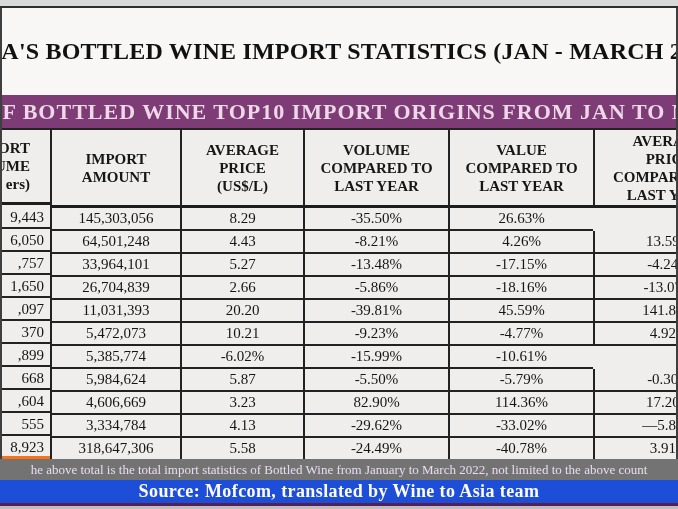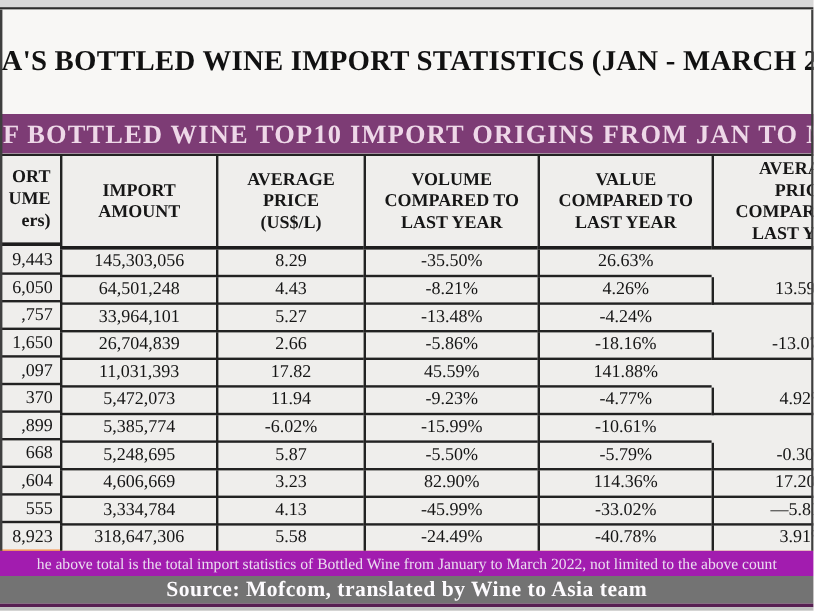--- a/index.html
+++ b/index.html
@@ -34,28 +34,28 @@
     display:grid;
     grid-template-columns:50px 130px 123px 145px 145px 150px;
   }
   .thead{border-top:2px solid #222;}
   .hcell{
     height:75px;border-left:2px solid #222;border-bottom:3px solid #1d1d1d;
     display:flex;flex-direction:column;align-items:center;justify-content:center;
     font-weight:bold;font-size:15px;line-height:18px;text-align:center;
     color:#161616;
   }
-  .hcell.c0{border-left:none;align-items:flex-end;padding-right:8px;box-sizing:border-box;}
+  .hcell.c0{border-left:none;align-items:flex-end;padding-right:20px;box-sizing:border-box;}
   .dcell{
     height:21px;border-left:2px solid #222;border-bottom:2px solid #222;
     display:flex;align-items:center;justify-content:center;
     font-size:15px;white-space:nowrap;color:#151515;
   }
   .dcell.c0{border-left:none;justify-content:flex-end;padding-right:6px;box-sizing:border-box;}
-  .trow:last-child .dcell{border-bottom:1px solid #f97316;}
+  .trow:last-child .dcell{border-bottom:3px solid #f97316;}
   .note-band{
     height:21px;background:#c9aed3;
     display:flex;align-items:center;justify-content:center;overflow:hidden;
   }
   .note-text{white-space:nowrap;font-size:13px;color:#eadcf0;}
   .source-band{
     height:23px;background:#c3a7cd;
     display:flex;align-items:center;justify-content:center;
   }
   .source-text{font-weight:bold;font-size:18px;color:#fdfbfe;letter-spacing:.4px;}
@@ -130,100 +130,102 @@
     <div class="dcell">-8.21%</div>
     <div class="dcell">4.26%</div>
     <div class="dcell">13.59%</div>
   </div>
 
   <div class="trow">
     <div class="dcell c0">,757</div>
     <div class="dcell">33,964,101</div>
     <div class="dcell">5.27</div>
     <div class="dcell">-13.48%</div>
+    <div class="dcell">-17.15%</div>
     <div class="dcell">-4.24%</div>
   </div>
 
   <div class="trow">
     <div class="dcell c0">1,650</div>
     <div class="dcell">26,704,839</div>
     <div class="dcell">2.66</div>
     <div class="dcell">-5.86%</div>
     <div class="dcell">-18.16%</div>
     <div class="dcell">-13.07%</div>
   </div>
 
   <div class="trow">
     <div class="dcell c0">,097</div>
     <div class="dcell">11,031,393</div>
-    <div class="dcell">17.82</div>
+    <div class="dcell">20.20</div>
+    <div class="dcell">-39.81%</div>
     <div class="dcell">45.59%</div>
     <div class="dcell">141.88%</div>
   </div>
 
   <div class="trow">
     <div class="dcell c0">370</div>
     <div class="dcell">5,472,073</div>
-    <div class="dcell">11.94</div>
+    <div class="dcell">10.21</div>
     <div class="dcell">-9.23%</div>
     <div class="dcell">-4.77%</div>
     <div class="dcell">4.92%</div>
   </div>
 
   <div class="trow">
     <div class="dcell c0">,899</div>
     <div class="dcell">5,385,774</div>
     <div class="dcell">-6.02%</div>
     <div class="dcell">-15.99%</div>
     <div class="dcell">-10.61%</div>
   </div>
 
   <div class="trow">
     <div class="dcell c0">668</div>
-    <div class="dcell">5,248,695</div>
+    <div class="dcell">5,984,624</div>
     <div class="dcell">5.87</div>
     <div class="dcell">-5.50%</div>
     <div class="dcell">-5.79%</div>
     <div class="dcell">-0.30%</div>
   </div>
 
   <div class="trow">
     <div class="dcell c0">,604</div>
     <div class="dcell">4,606,669</div>
     <div class="dcell">3.23</div>
     <div class="dcell">82.90%</div>
     <div class="dcell">114.36%</div>
     <div class="dcell">17.20%</div>
   </div>
 
   <div class="trow">
     <div class="dcell c0">555</div>
     <div class="dcell">3,334,784</div>
     <div class="dcell">4.13</div>
-    <div class="dcell">-45.99%</div>
+    <div class="dcell">-29.62%</div>
     <div class="dcell">-33.02%</div>
     <div class="dcell">—5.83%</div>
   </div>
 
   <div class="trow">
     <div class="dcell c0">8,923</div>
     <div class="dcell">318,647,306</div>
     <div class="dcell">5.58</div>
     <div class="dcell">-24.49%</div>
     <div class="dcell">-40.78%</div>
     <div class="dcell">3.91%</div>
   </div>
 </div>
     </div>
   </div>
 
-  <div class="note-band" style="background:#a21caf;">
+  <div class="note-band" style="background:#737373;">
     <div class="note-text">he above total is the total import statistics of Bottled Wine from January to March 2022, not limited to the above count</div>
   </div>
-  <div class="source-band" style="background:#737373;">
+  <div class="source-band" style="background:#1d4ed8;">
     <div class="source-text">Source: Mofcom, translated by Wine to Asia team</div>
   </div>
   <div class="bottom-purple" style="background:#571f52;"></div>
   <div class="bottom-gray"></div>
 
   <div class="edge-line edge-left"></div>
   <div class="edge-line edge-right"></div>
 </div>
 
 </body></html>

